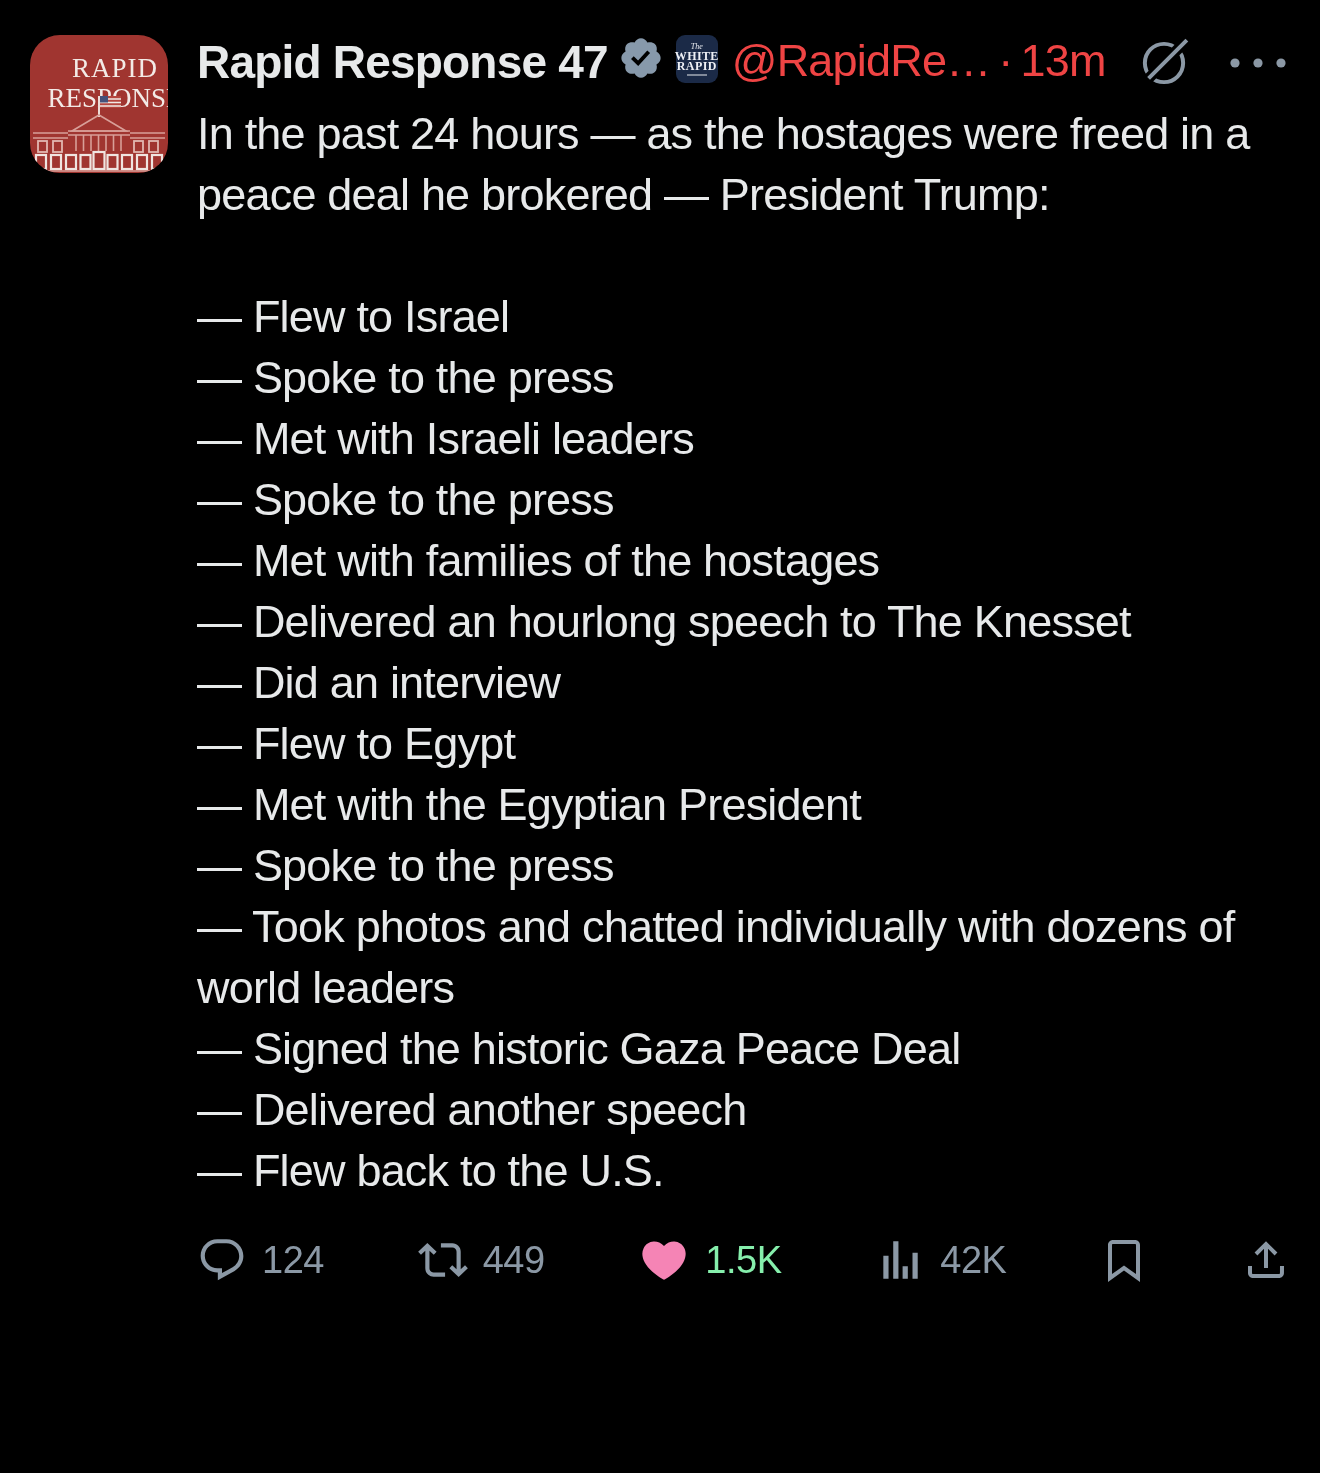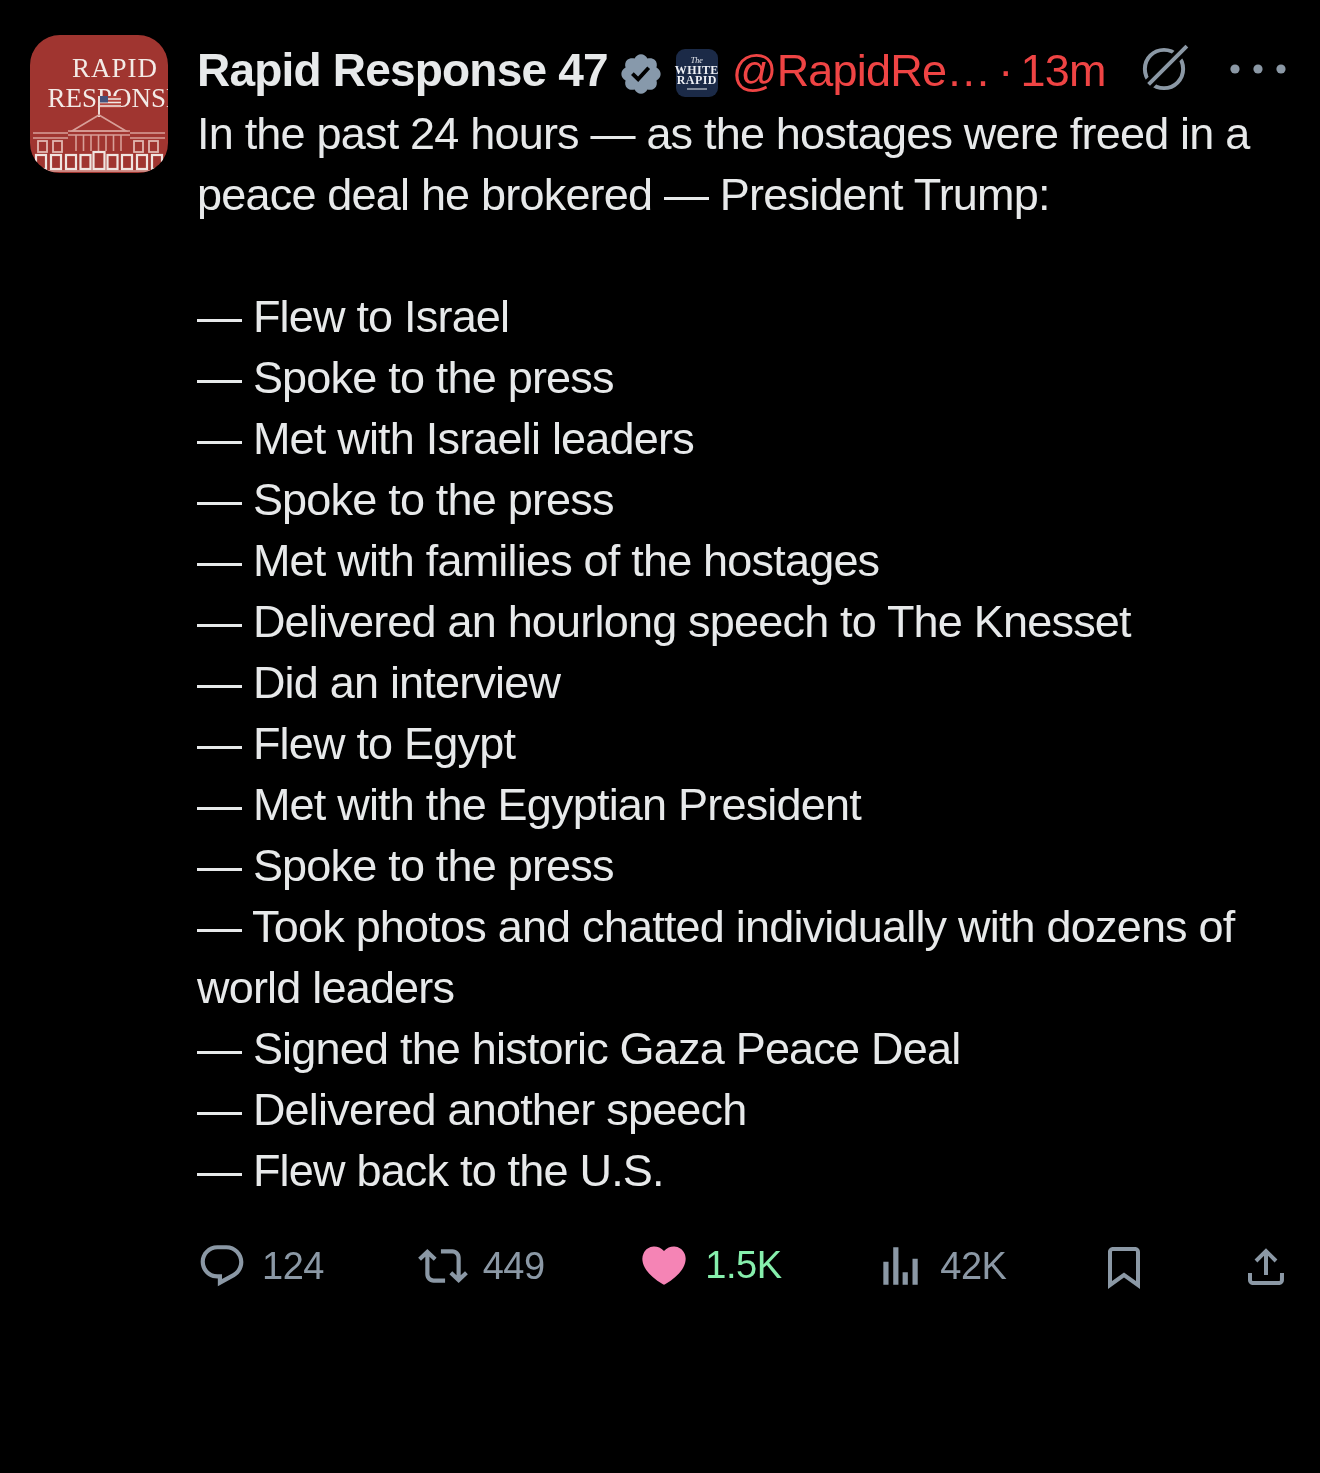--- a/index.html
+++ b/index.html
@@ -24,21 +24,21 @@
     color:#f3eae6; letter-spacing:1px;
   }
   .av-line1 { top:18px; font-size:27px; }
   .av-line2 { top:48px; font-size:27px; letter-spacing:0; }
   .av-art { position:absolute; left:0; bottom:0; }
 
   
   .content { flex:1 1 auto; min-width:0; }
 
   
-  .header-row { display:flex; align-items:flex-end; height:62px; }
+  .header-row { display:flex; align-items:flex-start; height:62px; }
   .display-name {
     font-size:46px; font-weight:700; letter-spacing:-0.8px;
     white-space:nowrap; cursor:pointer;
   }
   .verified { width:46px; height:46px; margin-left:10px; flex:0 0 auto; }
   .affiliate {
     width:42px; height:48px; margin-left:12px; flex:0 0 auto;
     background:#1b2a47; border-radius:9px; cursor:pointer;
     display:flex; flex-direction:column; align-items:center; justify-content:center;
     font-family:"Liberation Serif","DejaVu Serif",serif; color:#eef0f5;
@@ -56,21 +56,21 @@
   .header-right svg { display:block; cursor:pointer; }
 
   
   .body-text { margin-top:6px; font-size:45px; line-height:61px; letter-spacing:-0.8px; }
   .body-text p { margin:0; }
   .intro { margin:0 0 61px 0 !important; }
   .closing { margin:61px 0 0 0 !important; }
 
   
   .action-bar {
-    display:flex; align-items:flex-end; justify-content:space-between;
+    display:flex; align-items:center; justify-content:space-between;
     margin-top:28px; height:62px;
   }
   .action { display:flex; align-items:center; gap:15px; color:#8b98a5; cursor:pointer; }
   .action svg { display:block; }
   .count { font-size:38px; letter-spacing:-0.5px; }
   .like-count { color:#86efac; }
 </style>
 </head>
 <body>
 

